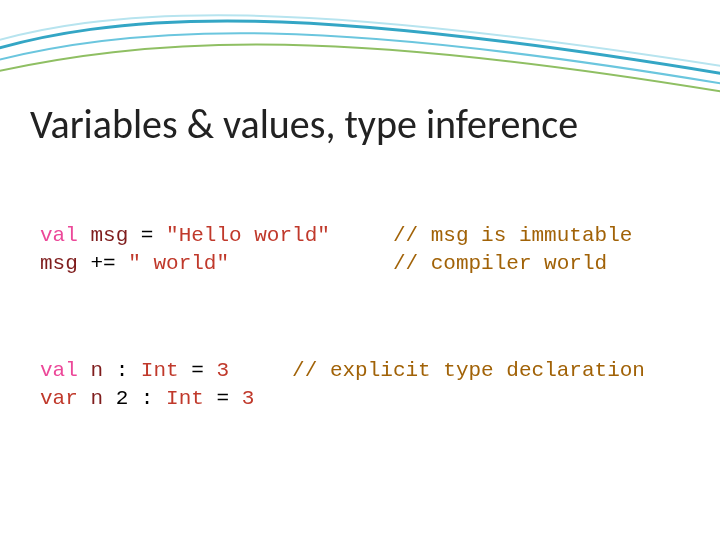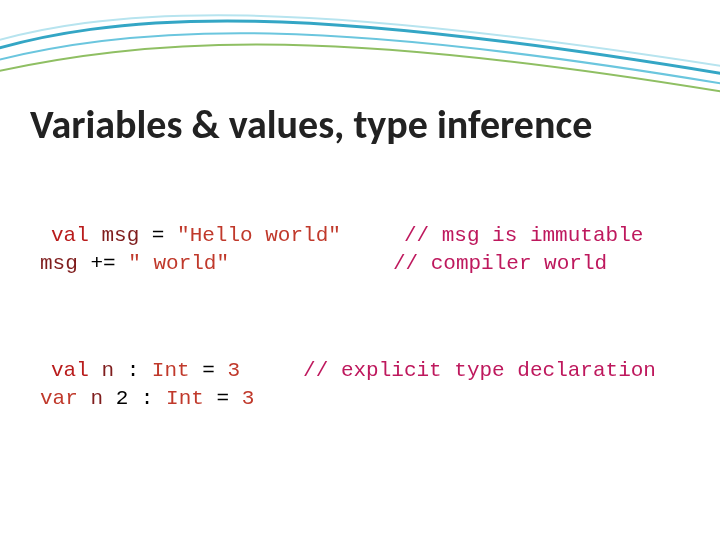--- a/index.html
+++ b/index.html
@@ -19,38 +19,38 @@
     width: 720px;
     height: 95px;
     pointer-events: none;
   }
   .title {
     position: absolute;
     top: 100px;
     left: 30px;
     font-size: 40px;
     color: #222;
-    font-weight: 700;
+    font-weight: 400;
     letter-spacing: 0px;
   }
   .codeblock {
     position: absolute;
     left: 40px;
     font-family: Consolas, "Courier New", monospace;
     font-size: 21px;
     line-height: 1.35;
     color: #000;
     white-space: pre;
   }
   .block1 { top: 222px; }
   .block2 { top: 357px; }
-  .kw-val   { color: #b91c1c; margin-left: 11px; }
+  .kw-val   { color: #ec4899; }
   .kw-cyan  { color: #7f1d1d; }  
   .kw-red   { color: #c0392b; }  
-  .kw-gray  { color: #be185d; margin-top: 41px; }  
+  .kw-gray  { color: #a16207; margin-top: 41px; }  
 </style>
 </head>
 <body>
 
 <svg class="swoosh" viewBox="0 0 720 95" preserveAspectRatio="none">
   <path d="M-40 60 C 120 5, 320 5, 760 80 L 760 -10 L -40 -10 Z" fill="none" stroke="#34a6c5" stroke-width="3"></path>
   <path d="M-40 70 C 140 18, 340 18, 760 90 L 760 -10 L -40 -10 Z" fill="none" stroke="#6bc6de" stroke-width="2"></path>
   <path d="M-40 52 C 110 0, 310 0, 760 72" fill="none" stroke="#b7e4ef" stroke-width="2"></path>
   <path d="M-40 80 C 160 30, 360 30, 760 98" fill="none" stroke="#8fbf63" stroke-width="2"></path>
 </svg>

